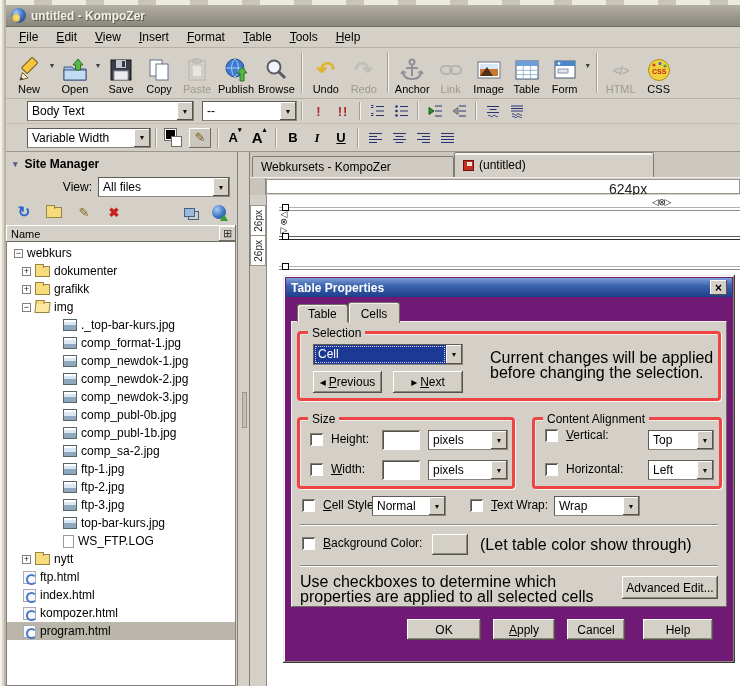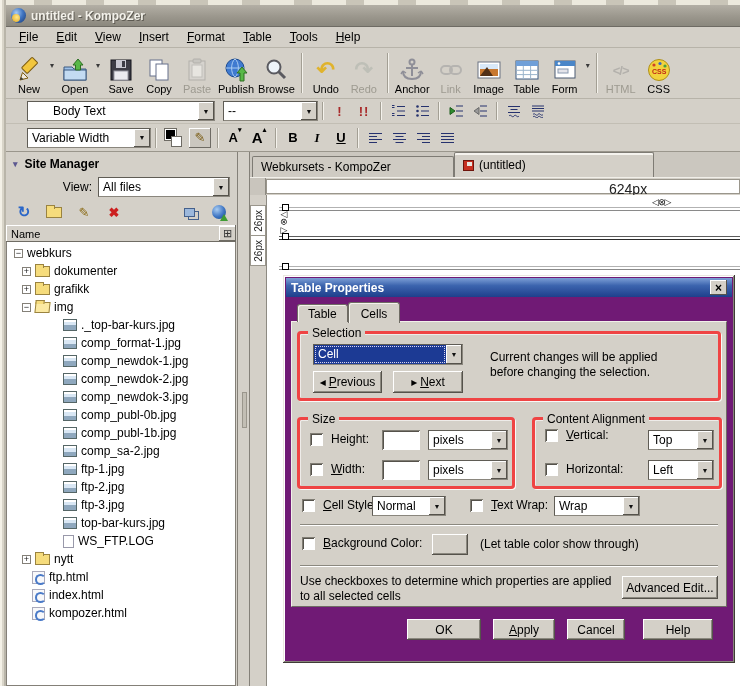--- a/index.html
+++ b/index.html
@@ -40,21 +40,21 @@
 
   
   .fmtbar { display:flex; align-items:center; background:#d4d0c8; }
   .f1 { height:25px; border-bottom:1px solid #c2beb4; padding-left:21px; }
   .f2 { height:28px; border-bottom:1px solid #9a968c; padding-left:21px; }
   .combo { display:flex; align-items:stretch; background:#fff; border:1px solid #8a867d; border-top-color:#5f5c55; border-left-color:#5f5c55; height:20px; }
   .combo .val { flex:1; font-size:12px; padding:2px 2px 0 4px; white-space:nowrap; overflow:hidden; }
   .combo .cbtn { width:16px; background:#d4d0c8; box-shadow:inset -1px -1px 0 #55524b, inset 1px 1px 0 #fff; display:flex; align-items:center; justify-content:center; flex:0 0 auto; }
   .carr { font-size:7px; line-height:1; color:#111; }
   .combo.sel .val { background:#1c3a94; color:#fff; outline:1px dotted #d8d4f0; outline-offset:-2px; }
-  .w162{width:188px;padding-left:21px;} .w95{width:95px;} .w124{width:124px;} .w132{width:132px;}
+  .w162{width:167px;} .w95{width:95px;} .w124{width:124px;} .w132{width:132px;}
   .fbtn { width:22px; height:20px; display:flex; align-items:center; justify-content:center; margin:0 1px; }
   .excl { font-weight:bold; font-size:13px; color:#a82a2a; letter-spacing:1px; }
   .bld { font-weight:bold; font-size:13px; }
   .itl { font-style:italic; font-weight:bold; font-size:13px; font-family:"Liberation Serif",serif; }
   .und { text-decoration:underline; font-weight:bold; font-size:13px; }
   .sizeA { font-weight:bold; font-size:13px; position:relative; }
   .sizeA sup { font-size:7px; position:relative; top:-5px; }
   .colorwidget { width:22px; height:20px; position:relative; margin:0 2px; }
   .swatch-fg { position:absolute; left:2px; top:1px; width:11px; height:11px; background:#000; border:1px solid #fff; box-shadow:0 0 0 1px #6e6b64; }
   .swatch-bg { position:absolute; left:8px; top:8px; width:11px; height:11px; background:#fff; border:1px solid #6e6b64; }
@@ -76,21 +76,21 @@
   .glyph-del { color:#cc2020; font-weight:bold; font-size:13px; }
   .copysite { width:11px; height:9px; background:#9cb8dc; border:1px solid #44608c; box-shadow:4px 3px 0 -1px #d4d0c8, 4px 3px 0 0 #44608c; }
   .minifold { width:16px; height:11px; background:#f6dc7c; border:1px solid #9a8340; position:relative; }
   .minifold::before { content:""; position:absolute; top:-3px; left:-1px; width:7px; height:3px; background:#f6dc7c; border:1px solid #9a8340; border-bottom:none; }
   .miniglobe { width:14px; height:14px; border-radius:50%; background:radial-gradient(circle at 35% 32%, #a8ccf2 0%, #3d74c2 55%, #174a86 100%); position:relative; }
   .miniglobe::after { content:""; position:absolute; right:-2px; bottom:-2px; width:0; height:0; border-left:4px solid transparent; border-right:4px solid transparent; border-bottom:7px solid #3f9c33; }
   .namehdr { height:17px; display:flex; align-items:center; background:#d4d0c8; box-shadow:inset -1px -1px 0 #6f6c64, inset 1px 1px 0 #fff; font-size:11px; padding-left:5px; margin-right:1px; }
   .colpick { margin-left:auto; width:17px; height:15px; box-shadow:inset -1px -1px 0 #6f6c64, inset 1px 1px 0 #fff, inset -1px 0 0 #6f6c64; display:flex; align-items:center; justify-content:center; font-size:11px; color:#333; }
   .tree { flex:1; background:#fff; border:1px solid #848078; border-top:none; margin-right:1px; overflow:hidden; padding-top:2px; }
   .trow { height:18px; display:flex; align-items:center; gap:4px; font-size:12px; white-space:nowrap; }
-  .l0 { padding-left:7px; } .l1 { padding-left:15px; } .l1n { padding-left:25px; } .l2 { padding-left:56px; }
+  .l0 { padding-left:7px; } .l1 { padding-left:15px; } .l1n { padding-left:16px; } .l2 { padding-left:56px; }
   .exp { width:9px; height:9px; flex:0 0 auto; border:1px solid #848078; background:#fff; font-size:9px; line-height:7px; text-align:center; color:#222; }
   .fold { width:15px; height:11px; flex:0 0 auto; background:#f6dc7c; border:1px solid #9a8340; position:relative; }
   .fold::before { content:""; position:absolute; top:-3px; left:-1px; width:7px; height:3px; background:#f6dc7c; border:1px solid #9a8340; border-bottom:none; }
   .fold.open { background:#fbe9a2; transform:skewX(-6deg); }
   .img-ico { width:14px; height:12px; flex:0 0 auto; border:1px solid #566; background:linear-gradient(180deg,#fff 0 2px,#d9e7f4 2px 55%,#8fa8be 55% 100%); }
   .file-ico { width:11px; height:13px; flex:0 0 auto; background:#fff; border:1px solid #99a; }
   .html-ico { width:13px; height:13px; flex:0 0 auto; background:#f8f8fa; border:1px solid #aab; position:relative; }
   .html-ico::after { content:""; position:absolute; left:2px; top:2px; width:7px; height:7px; border:2px solid #4a7ac8; border-radius:50%; border-right-color:transparent; }
   .trow.selected { background:#bab6ac; }
 
@@ -135,21 +135,21 @@
   .dpanel { position:absolute; left:8px; right:8px; top:46px; height:286px; background:#d4d0c8;
     border:1px solid #6f6c64; border-top-color:#f2f0ea; border-left-color:#f2f0ea; }
   .group { position:absolute; border:3px solid #ef4444; border-radius:4px; box-shadow:1px 1px 0 rgba(255,255,255,.85), inset 1px 1px 0 rgba(255,255,255,.6); }
   .legend { position:absolute; top:-8px; left:8px; background:#d4d0c8; padding:0 4px; font-size:12px; }
   .cb { width:13px; height:13px; background:#fff; box-shadow:inset 1px 1px 0 #807d74, inset -1px -1px 0 #fff, inset 2px 2px 0 #55524b; flex:0 0 auto; }
   .btn { background:#d4d0c8; box-shadow:inset -1px -1px 0 #55524b, inset 1px 1px 0 #fff, inset -2px -2px 0 #8b887f;
     font-size:12px; display:flex; align-items:center; justify-content:center; gap:3px; }
   .field { width:38px; height:20px; background:#fff; border:none; box-shadow:inset 1px 1px 0 #807d74, inset -1px -1px 0 #fff, inset 2px 2px 0 #55524b; font:12px "Liberation Sans",sans-serif; padding:0 3px; }
   .drow { position:absolute; display:flex; align-items:center; gap:8px; font-size:12px; }
   .hgroove { position:absolute; left:8px; right:8px; height:2px; border-top:1px solid #8b887f; border-bottom:1px solid #fff; }
-  .note { font-size:12px; line-height:15px; }
+  .note { font-size:16px; line-height:15px; }
   .colorbtn { width:36px; height:21px; }
 </style>
 </head>
 <body>
 
 <div class="top-sliver"></div>
 <div class="left-sliver"></div>
 
 <div id="win">
 
@@ -573,20 +573,24 @@
             <span>ftp.html</span>
           </div>
         <div class="trow l1n">
             <span class="html-ico"></span>
             <span>index.html</span>
           </div>
         <div class="trow l1n">
             <span class="html-ico"></span>
             <span>kompozer.html</span>
           </div>
+        <div class="trow l1n selected">
+            <span class="html-ico"></span>
+            <span>program.html</span>
+          </div>
       </div>
     </div>
 
     <div class="splitter"></div>
 
     <div class="editor">
       <div class="tabstrip">
         <div class="etab">
           <span>Webkursets - KompoZer</span>
         </div>

